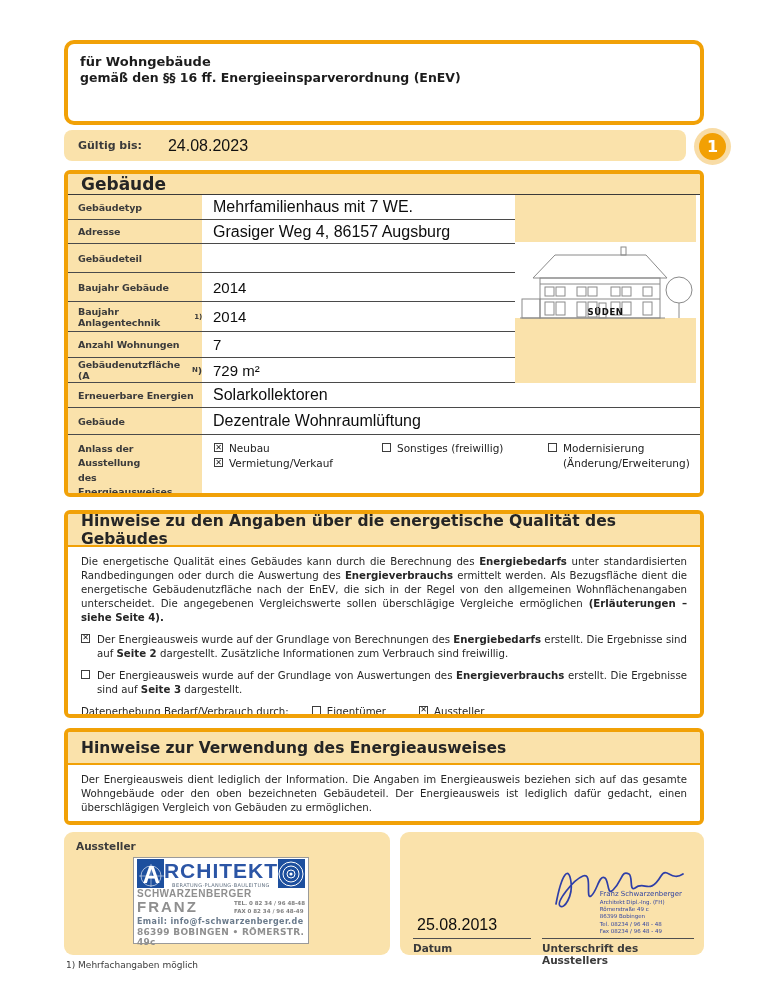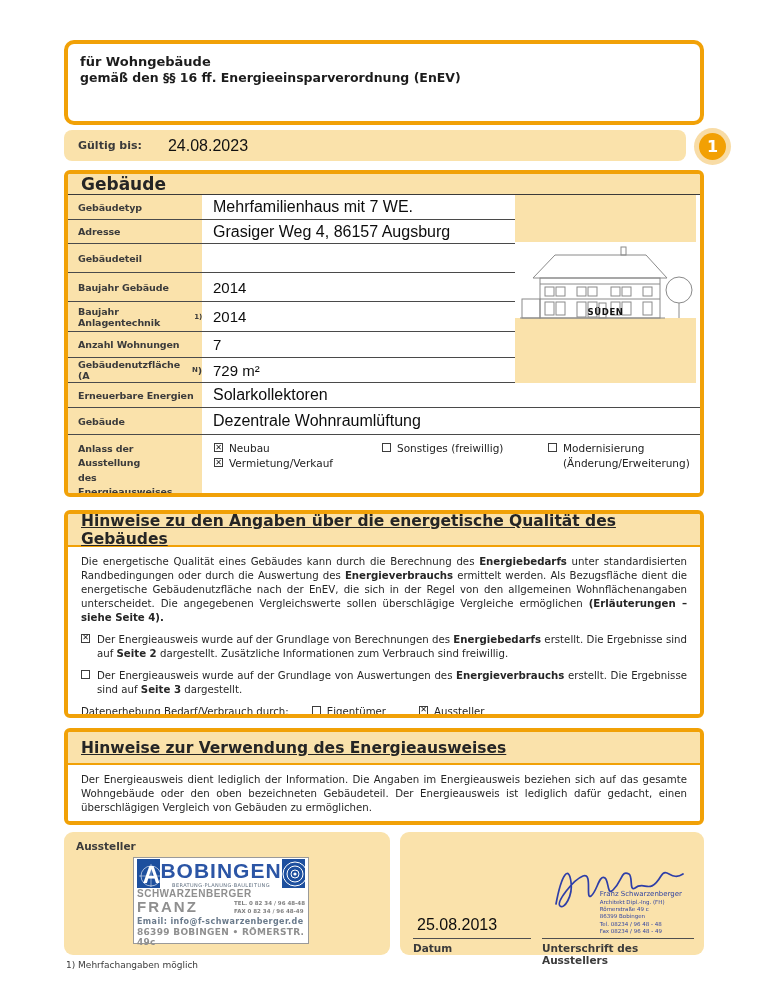--- a/index.html
+++ b/index.html
@@ -32,21 +32,21 @@
                font-weight:bold;font-size:16px;display:flex;align-items:center;justify-content:center;}
 
   
   .sec{position:absolute;left:64px;width:640px;border:4px solid var(--orange);border-radius:6px;
        background:#fff;overflow:hidden;display:flex;flex-direction:column;}
   .sec-title{background:var(--cream);display:flex;align-items:center;padding:0 13px;font-weight:bold;color:#252525;}
   .sec-building{top:170px;height:327px;}
   .sec-building .sec-title{height:36px;font-size:17px;border-bottom:1px solid #3a3a3a;}
   .sec-q{top:510px;height:208px;}
   .sec-u{top:728px;height:97px;}
-  .sec-q .sec-title,.sec-u .sec-title{height:33px;font-size:15.5px;border-bottom:2px solid var(--orange);text-decoration:underline;}
+  .sec-q .sec-title,.sec-u .sec-title{height:33px;font-size:15.5px;border-bottom:2px solid var(--orange);}
 
   
   .split{display:flex;height:188px;}
   .left-rows{width:447px;display:flex;flex-direction:column;}
   .trow{display:flex;border-bottom:1px solid var(--line);}
   .r1{height:25px;} .r2{height:24px;} .r3{height:29px;} .r4{height:29px;} .r5{height:30px;} .r6{height:26px;} .r7{height:25px;}
   .rf1{height:25px;} .rf2{height:27px;}
   .lbl{width:134px;background:var(--cream);display:flex;align-items:center;padding-left:10px;
        font-weight:bold;font-size:9.5px;color:#3b3b3b;letter-spacing:-0.1px;}
   .lbl sup{font-size:7px;vertical-align:super;} .lbl sub{font-size:7px;vertical-align:sub;}
@@ -310,21 +310,21 @@
     <div class="logo">
       <div class="logo-row1">
         <svg width="29" height="29">
           <rect width="29" height="29" fill="#1d4f9e"></rect>
           <circle cx="14" cy="17" r="10" stroke="#fff" fill="none" stroke-width="0.6"></circle>
           <line x1="2" y1="17" x2="27" y2="17" stroke="#fff" stroke-width="0.5"></line>
           <line x1="14" y1="5" x2="14" y2="28" stroke="#fff" stroke-width="0.5"></line>
           <text x="14.5" y="24" fill="#fff" font-size="24" font-weight="bold" text-anchor="middle" font-family="Liberation Sans, sans-serif">A</text>
         </svg>
         <div class="logo-mid">
-          <div class="brand-rest">BOBINGEN</div>
+          <div class="brand-rest">RCHITEKT</div>
           <div class="tagline">BERATUNG·PLANUNG·BAULEITUNG</div>
         </div>
         <svg width="29" height="29">
           <rect width="29" height="29" fill="#1d4f9e"></rect>
           <circle cx="13" cy="15" r="4" stroke="#fff" fill="none" stroke-width="1"></circle>
           <circle cx="13" cy="15" r="8" stroke="#fff" fill="none" stroke-width="1"></circle>
           <circle cx="13" cy="15" r="12" stroke="#fff" fill="none" stroke-width="1"></circle>
           <circle cx="13" cy="15" r="1.6" fill="#fff"></circle>
         </svg>
       </div>

